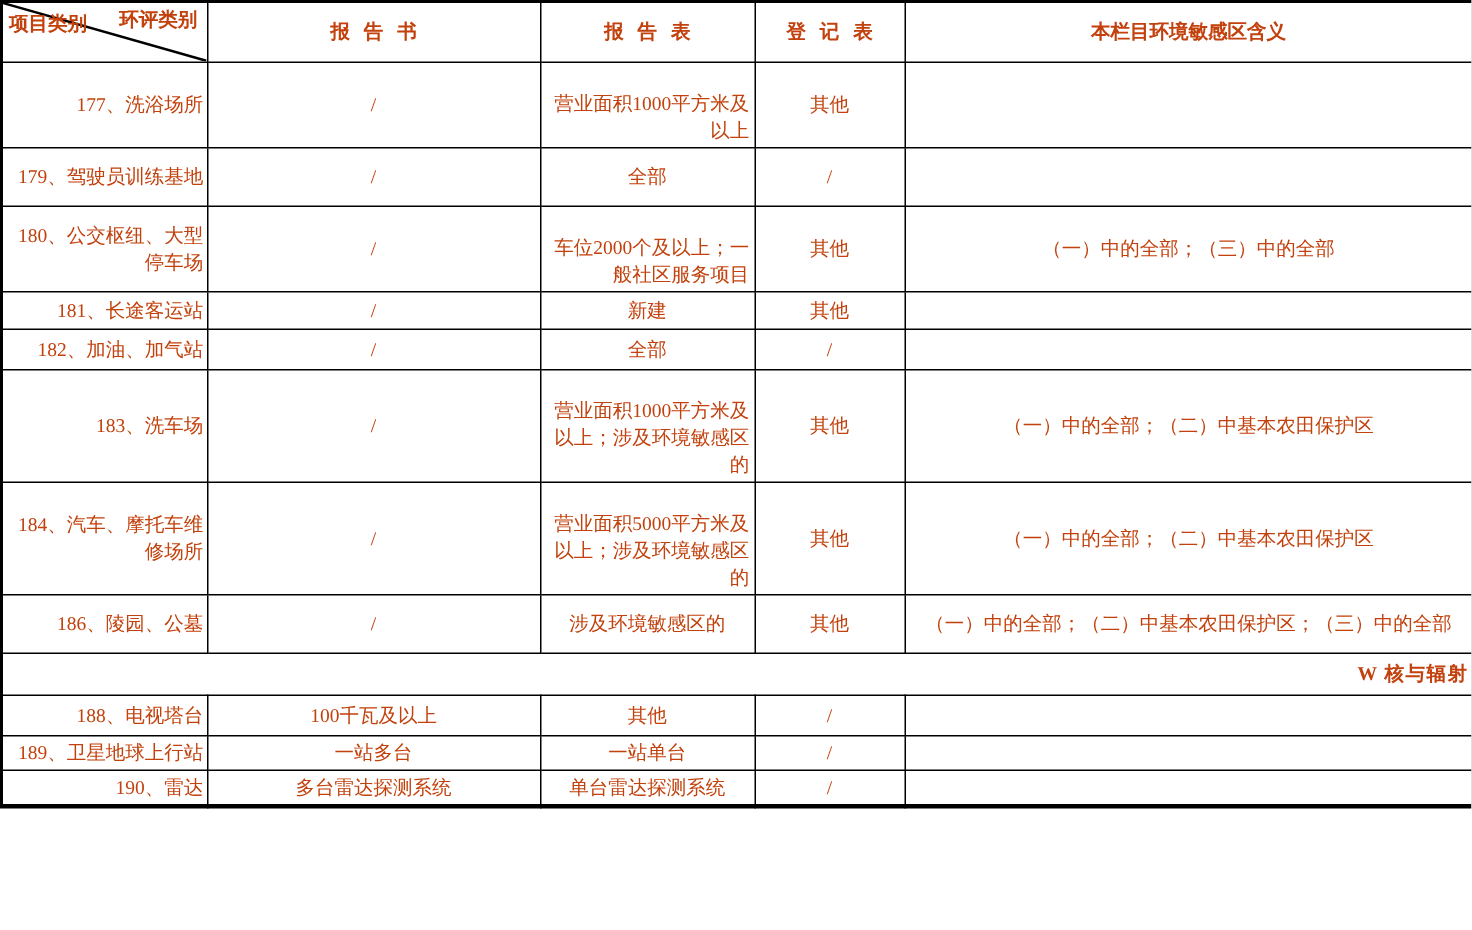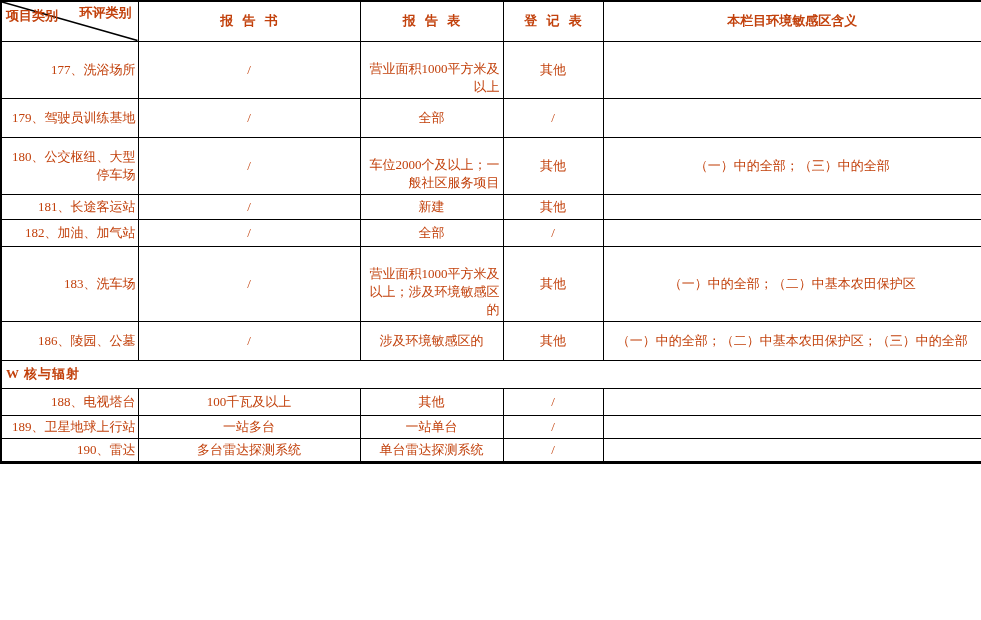--- a/index.html
+++ b/index.html
@@ -20,21 +20,21 @@
   .hdr-sp { word-spacing: 6px; }
   .c-cat { text-align: right; padding: 2px 2px 2px 4px; }
   .c-c   { text-align: center; padding: 2px 1px; }
   .c-l   { text-align: right; padding: 18px 3px 2px 5px; }
   
   .diag { position: relative; padding: 0; }
   .diag svg { position: absolute; left: 0; top: 0; width: 100%; height: 100%; display: block; }
   .diag .lbl-tr { position: absolute; top: 2px; right: 6px; font-weight: bold; font-size: 13px; }
   .diag .lbl-bl { position: absolute; bottom: 16px; left: 4px; font-weight: bold; font-size: 13px; }
   
-  .sect { font-weight: bold; text-align: left; padding: 3px 2px 3px 4px; font-size: 13.5px; letter-spacing: 1px; }
+  .sect { font-weight: bold; text-align: right; padding: 3px 2px 3px 4px; font-size: 13.5px; letter-spacing: 1px; }
 </style>
 </head>
 <body>
 
 <div class="page">
   <table class="eia">
     <colgroup>
       <col style="width:137px">
         <col style="width:222px">
         <col style="width:143px">
@@ -99,20 +99,27 @@
     </tr>
 
     <tr style="height:56px">
       <td class="c-cat">183、洗车场</td>
       <td class="c-c">/</td>
       <td class="c-l">营业面积1000平方米及以上；涉及环境敏感区的</td>
       <td class="c-c">其他</td>
       <td class="c-c">（一）中的全部；（二）中基本农田保护区</td>
     </tr>
 
+    <tr style="height:62px">
+      <td class="c-cat">184、汽车、摩托车维修场所</td>
+      <td class="c-c">/</td>
+      <td class="c-l">营业面积5000平方米及以上；涉及环境敏感区的</td>
+      <td class="c-c">其他</td>
+      <td class="c-c">（一）中的全部；（二）中基本农田保护区</td>
+    </tr>
 
 
     <tr style="height:39px">
       <td class="c-cat">186、陵园、公墓</td>
       <td class="c-c">/</td>
       <td class="c-c">涉及环境敏感区的</td>
       <td class="c-c">其他</td>
       <td class="c-c">（一）中的全部；（二）中基本农田保护区；（三）中的全部</td>
     </tr>
 

